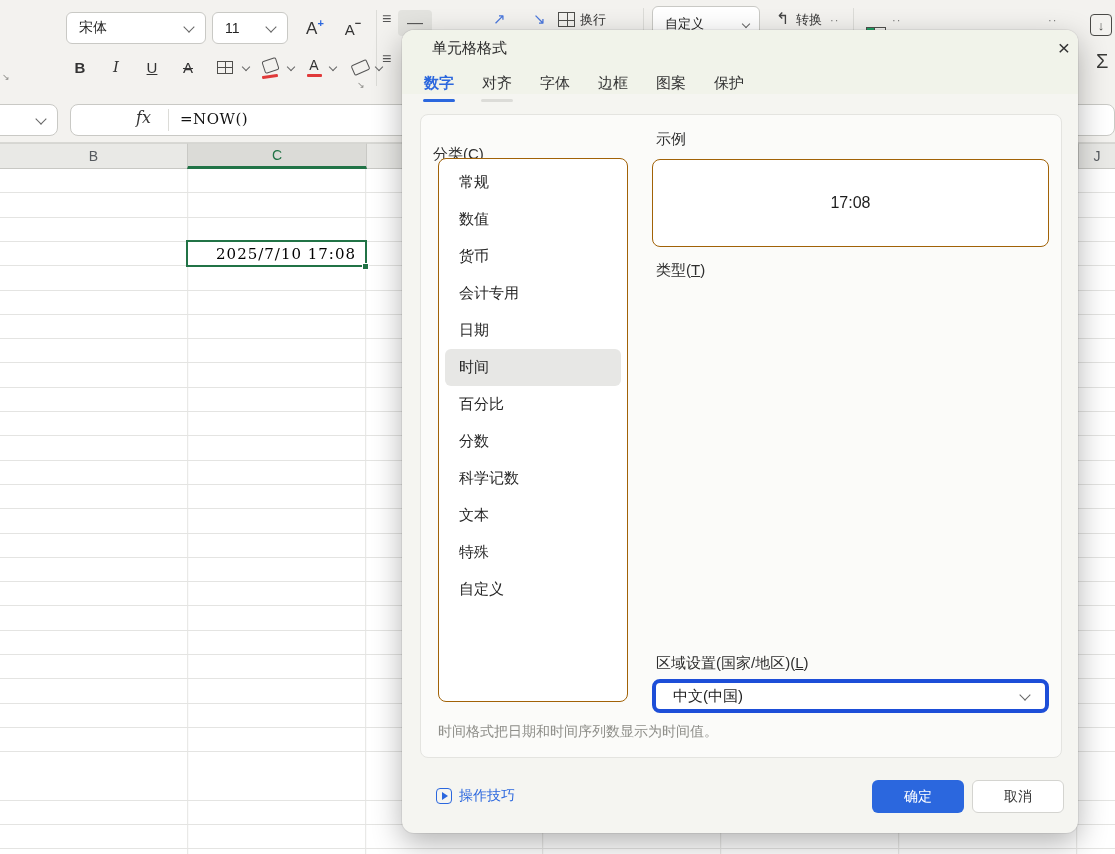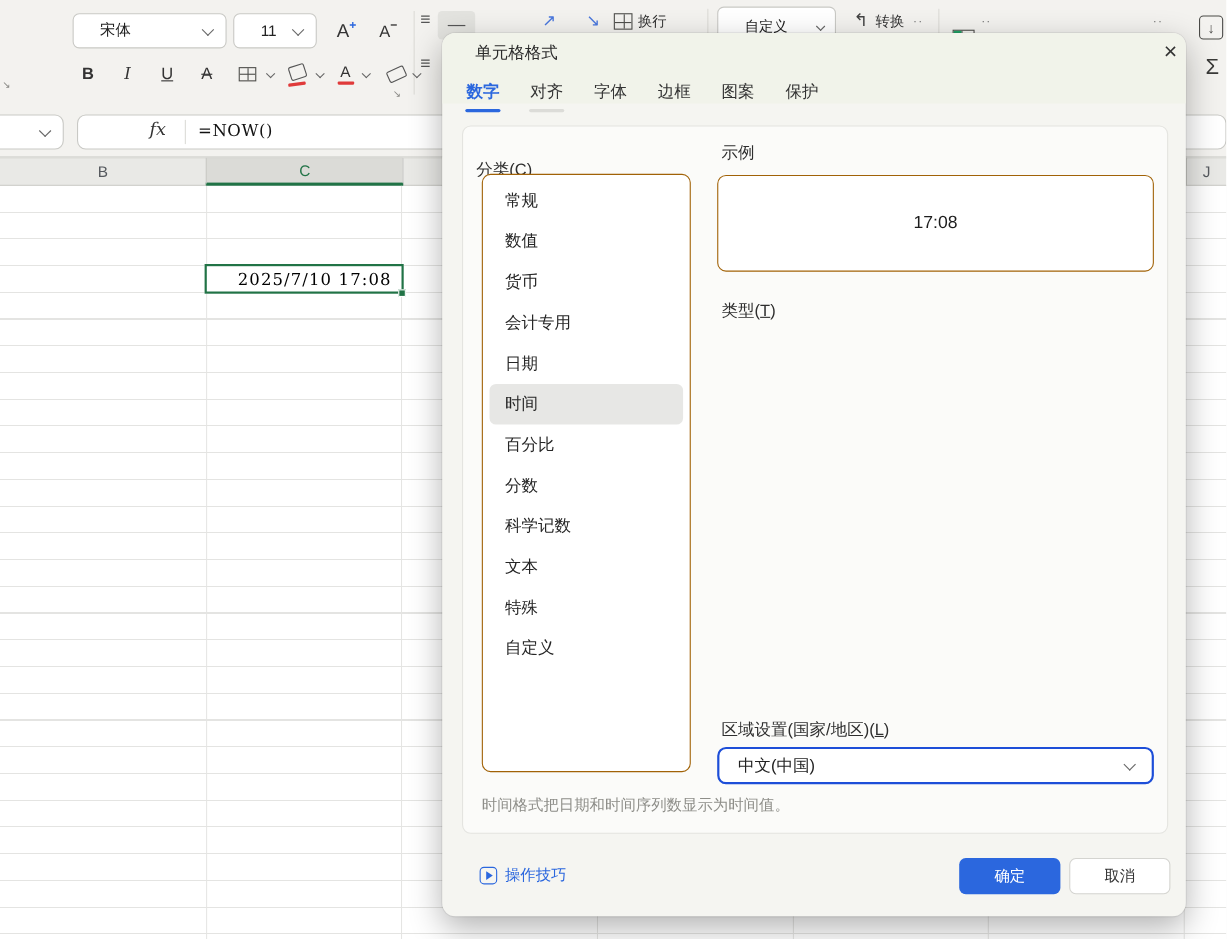--- a/index.html
+++ b/index.html
@@ -3,21 +3,21 @@
 <meta charset="utf-8">
 <style>
   html,body{margin:0;padding:0;background:#fff;}
   .stage{position:relative;width:1115px;height:854px;overflow:hidden;
          font-family:"Liberation Sans",sans-serif;color:#2a2a2a;background:#fff;}
   .abs{position:absolute;}
 
   
   .toolbar{left:0;top:0;width:1115px;height:142px;background:#f3f2ef;border-bottom:1px solid #d8d8d4;}
   .combo{background:#fff;border:1px solid #c9c9c5;border-radius:6px;display:flex;align-items:center;box-sizing:border-box;}
-  .combo .txt{padding-left:24px;font-size:14px;color:#222;flex:1;}
+  .combo .txt{padding-left:12px;font-size:14px;color:#222;flex:1;}
   .chev{width:7px;height:7px;border-right:1.6px solid #666;border-bottom:1.6px solid #666;
         transform:rotate(45deg);display:inline-block;margin-right:12px;margin-top:-3px;}
   .chev.sm{width:5px;height:5px;margin:0;}
   .tbtn{display:flex;align-items:center;justify-content:center;font-size:15px;color:#333;}
   .vdiv{width:1px;background:#dcdcd8;}
   .sup{font-size:11px;font-weight:bold;position:relative;top:-6px;}
   .blue{color:#2b67de;}
   .lines-icon{font-size:16px;color:#555;}
   .corner-arr{font-size:9px;color:#8a8a86;}
   .icon-grid{width:16px;height:13px;border:1.2px solid #4f4f4c;box-sizing:border-box;position:relative;}
@@ -72,21 +72,21 @@
   .tab.hovered::after{content:"";position:absolute;left:-1px;right:-1px;bottom:0;height:3px;border-radius:2px;background:#dcdcd8;}
   .panel{left:420px;top:114px;width:642px;height:644px;background:#fbfbf9;border:1px solid #e4e4e0;border-radius:8px;box-sizing:border-box;}
   .flabel{font-size:15px;color:#2e2e2e;}
   .u{text-decoration:underline;}
   .listbox{background:#fff;border:1px solid #a16207;border-radius:8px;box-sizing:border-box;overflow:hidden;padding-top:5px;}
   .li{height:37px;display:flex;align-items:center;font-size:15px;color:#262626;padding-left:20px;}
   .li.sel{background:#e7e7e5;border-radius:6px;margin:0 6px;padding-left:14px;}
   .tli{height:37px;display:flex;align-items:center;font-size:15px;color:#262626;padding-left:14px;}
   .tli.sel{background:#e4e4e2;border-radius:6px;margin:0 21px 0 4px;padding-left:10px;}
   .thumb{background:#c7c7c4;border-radius:4px;}
-  .selectbox{background:#fff;border:2px solid #1d4ed8;border-radius:8px;box-sizing:border-box;display:flex;align-items:center;}
+  .selectbox{background:#fff;border:4px solid #1d4ed8;border-radius:8px;box-sizing:border-box;display:flex;align-items:center;}
   .hint{font-size:14px;color:#8e8e89;}
   .tips{display:flex;align-items:center;gap:7px;color:var(--accent-blue,#2b67de);font-size:14px;}
   .playicon{width:16px;height:16px;border:1.4px solid var(--accent-blue,#2b67de);border-radius:4px;display:flex;align-items:center;justify-content:center;box-sizing:border-box;}
   .playicon::after{content:"";width:0;height:0;border-left:6px solid var(--accent-blue,#2b67de);border-top:4px solid transparent;border-bottom:4px solid transparent;margin-left:1px;}
   .btn{width:92px;height:33px;border-radius:6px;display:flex;align-items:center;justify-content:center;font-size:14px;box-sizing:border-box;}
   .btn.primary{background:var(--accent-blue,#2b67de);color:#fff;}
   .btn.ghost{background:#fff;border:1px solid #d4d4d0;color:#333;}
 </style>
 </head>
 <body>
@@ -236,21 +236,21 @@
         <div class="li">文本</div>
         <div class="li">特殊</div>
         <div class="li">自定义</div>
       </div>
 
       <span class="abs flabel" style="left:235px;top:15px;">示例</span>
       <div class="abs listbox" style="left:231px;top:44px;width:397px;height:88px;display:flex;align-items:center;justify-content:center;padding-top:0;">
         <span style="font-size:16px;color:#1d1d1d;">17:08</span>
       </div>
 
-      <span class="abs flabel" style="left:235px;top:146px;margin-top:12px;"><span>类型(</span><span class="u">T</span><span>)</span></span>
+      <span class="abs flabel" style="left:235px;top:146px;"><span>类型(</span><span class="u">T</span><span>)</span></span>
 
       <span class="abs flabel" style="left:235px;top:539px;"><span>区域设置(国家/地区)(</span><span class="u">L</span><span>)</span></span>
       <div class="abs selectbox" style="left:231px;top:564px;width:397px;height:34px;">
         <span style="flex:1;padding-left:17px;font-size:15px;color:#222;">中文(中国)</span>
         <span class="chev" style="margin-right:16px;"></span>
       </div>
 
       <span class="abs hint" style="left:17px;top:608px;">时间格式把日期和时间序列数显示为时间值。</span>
     </div>
 

